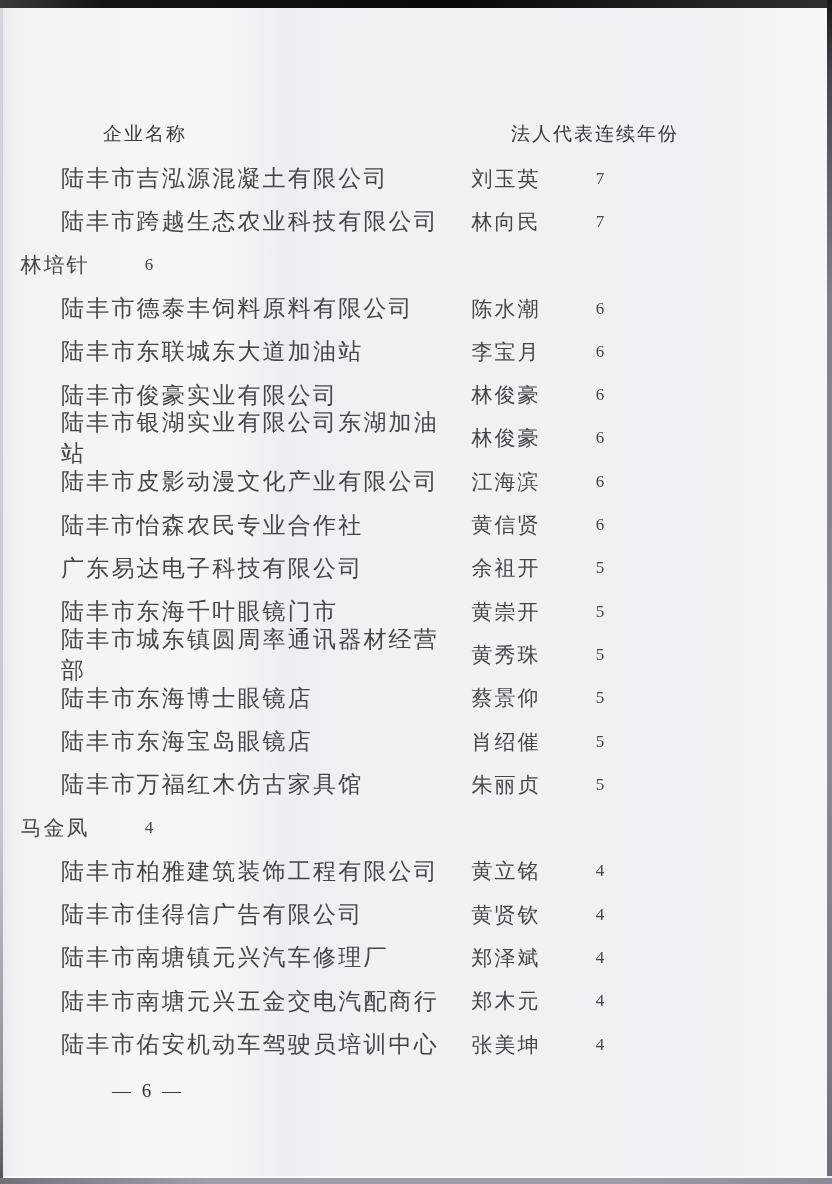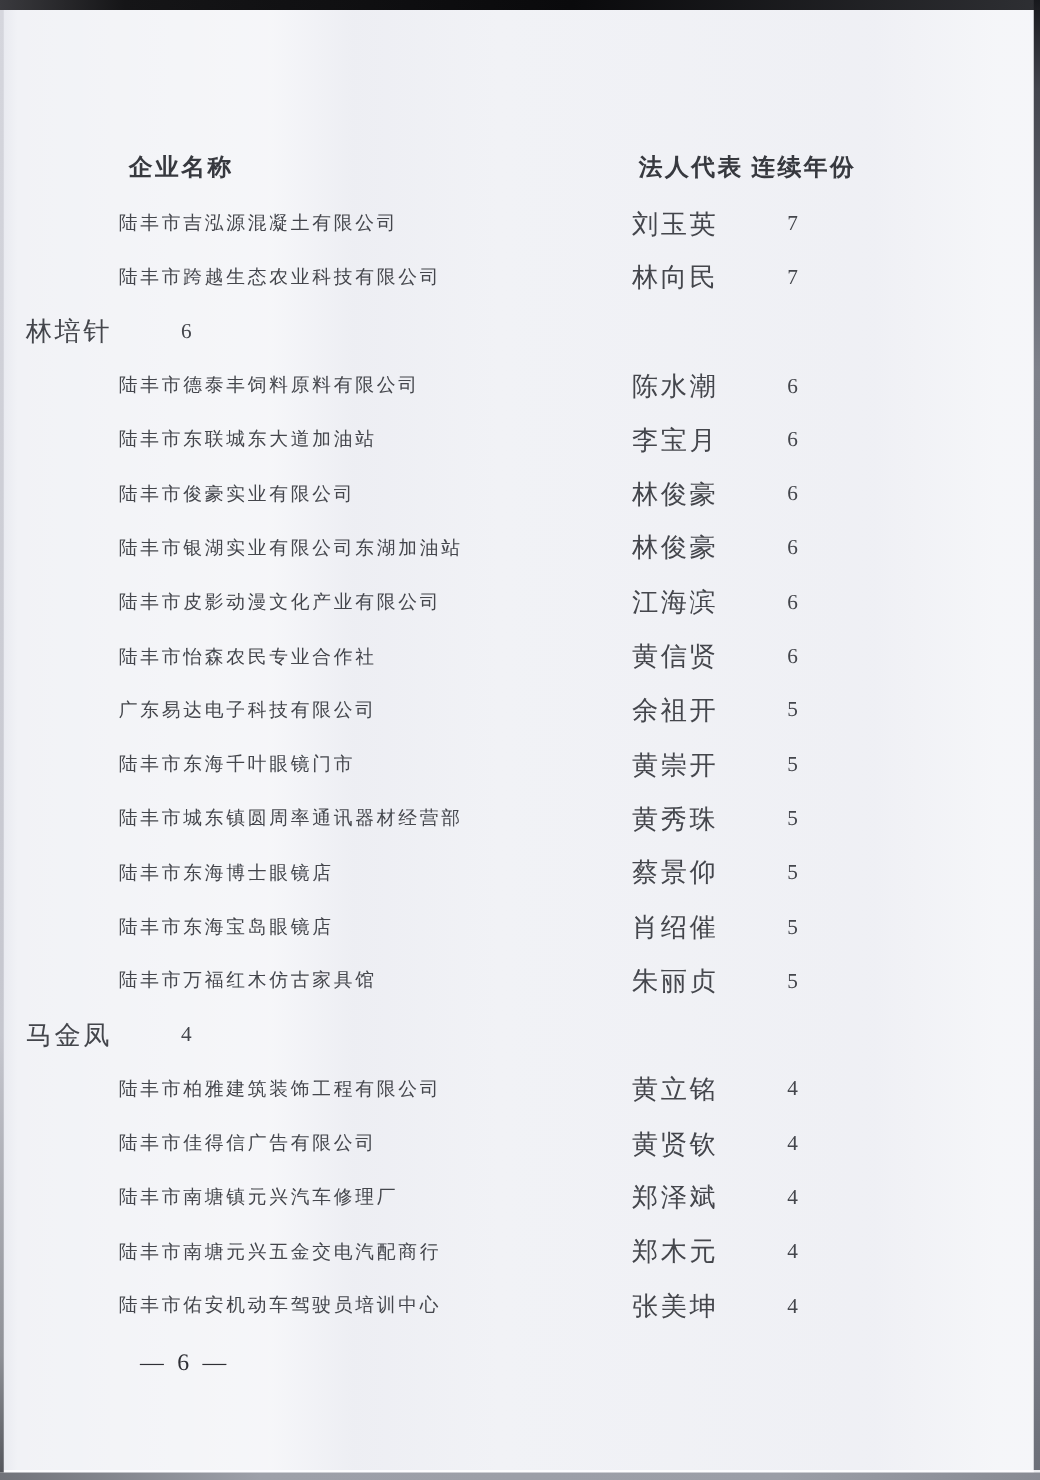--- a/index.html
+++ b/index.html
@@ -39,30 +39,30 @@
   .edge-left{
     position:absolute;top:8px;bottom:6px;left:0;width:3px;
     background:linear-gradient(to bottom,#d5d6dd 0%,#c6c7cf 70%,#8f9197 92%,#54565c 100%);
   }
 
   
   .doc-table{position:absolute;top:0;left:0;width:832px;color:#44464c;}
   .header-row{
     position:absolute;top:121px;left:0;width:100%;
     display:flex;align-items:flex-start;
-    font-size:19px;font-weight:bold;color:#37393f;
+    font-size:19px;font-weight:normal;color:#37393f;
     letter-spacing:2px;
   }
   .col-company-h{margin-left:103px;width:382px;text-align:left;}
   .col-rep-h{width:110px;text-align:right;}
-  .col-years-h{width:90px;text-align:right;}
+  .col-years-h{width:90px;text-align:left;}
 
   .rows{position:absolute;top:157px;left:0;width:100%;}
   .row{display:flex;align-items:center;height:43.3px;}
-  .col-company{margin-left:95px;width:390px;font-size:15px;letter-spacing:2.2px;}
+  .col-company{margin-left:61px;width:390px;font-size:23px;letter-spacing:2.2px;}
   .col-rep{width:110px;text-align:center;font-size:21px;letter-spacing:2px;}
   .col-years{width:78px;text-align:center;font-size:17px;letter-spacing:0;}
 
   .page-number{
     position:absolute;top:1080px;left:112px;
     font-size:19px;letter-spacing:3px;color:#2f3036;
   }
 </style>
 </head>
 <body>

